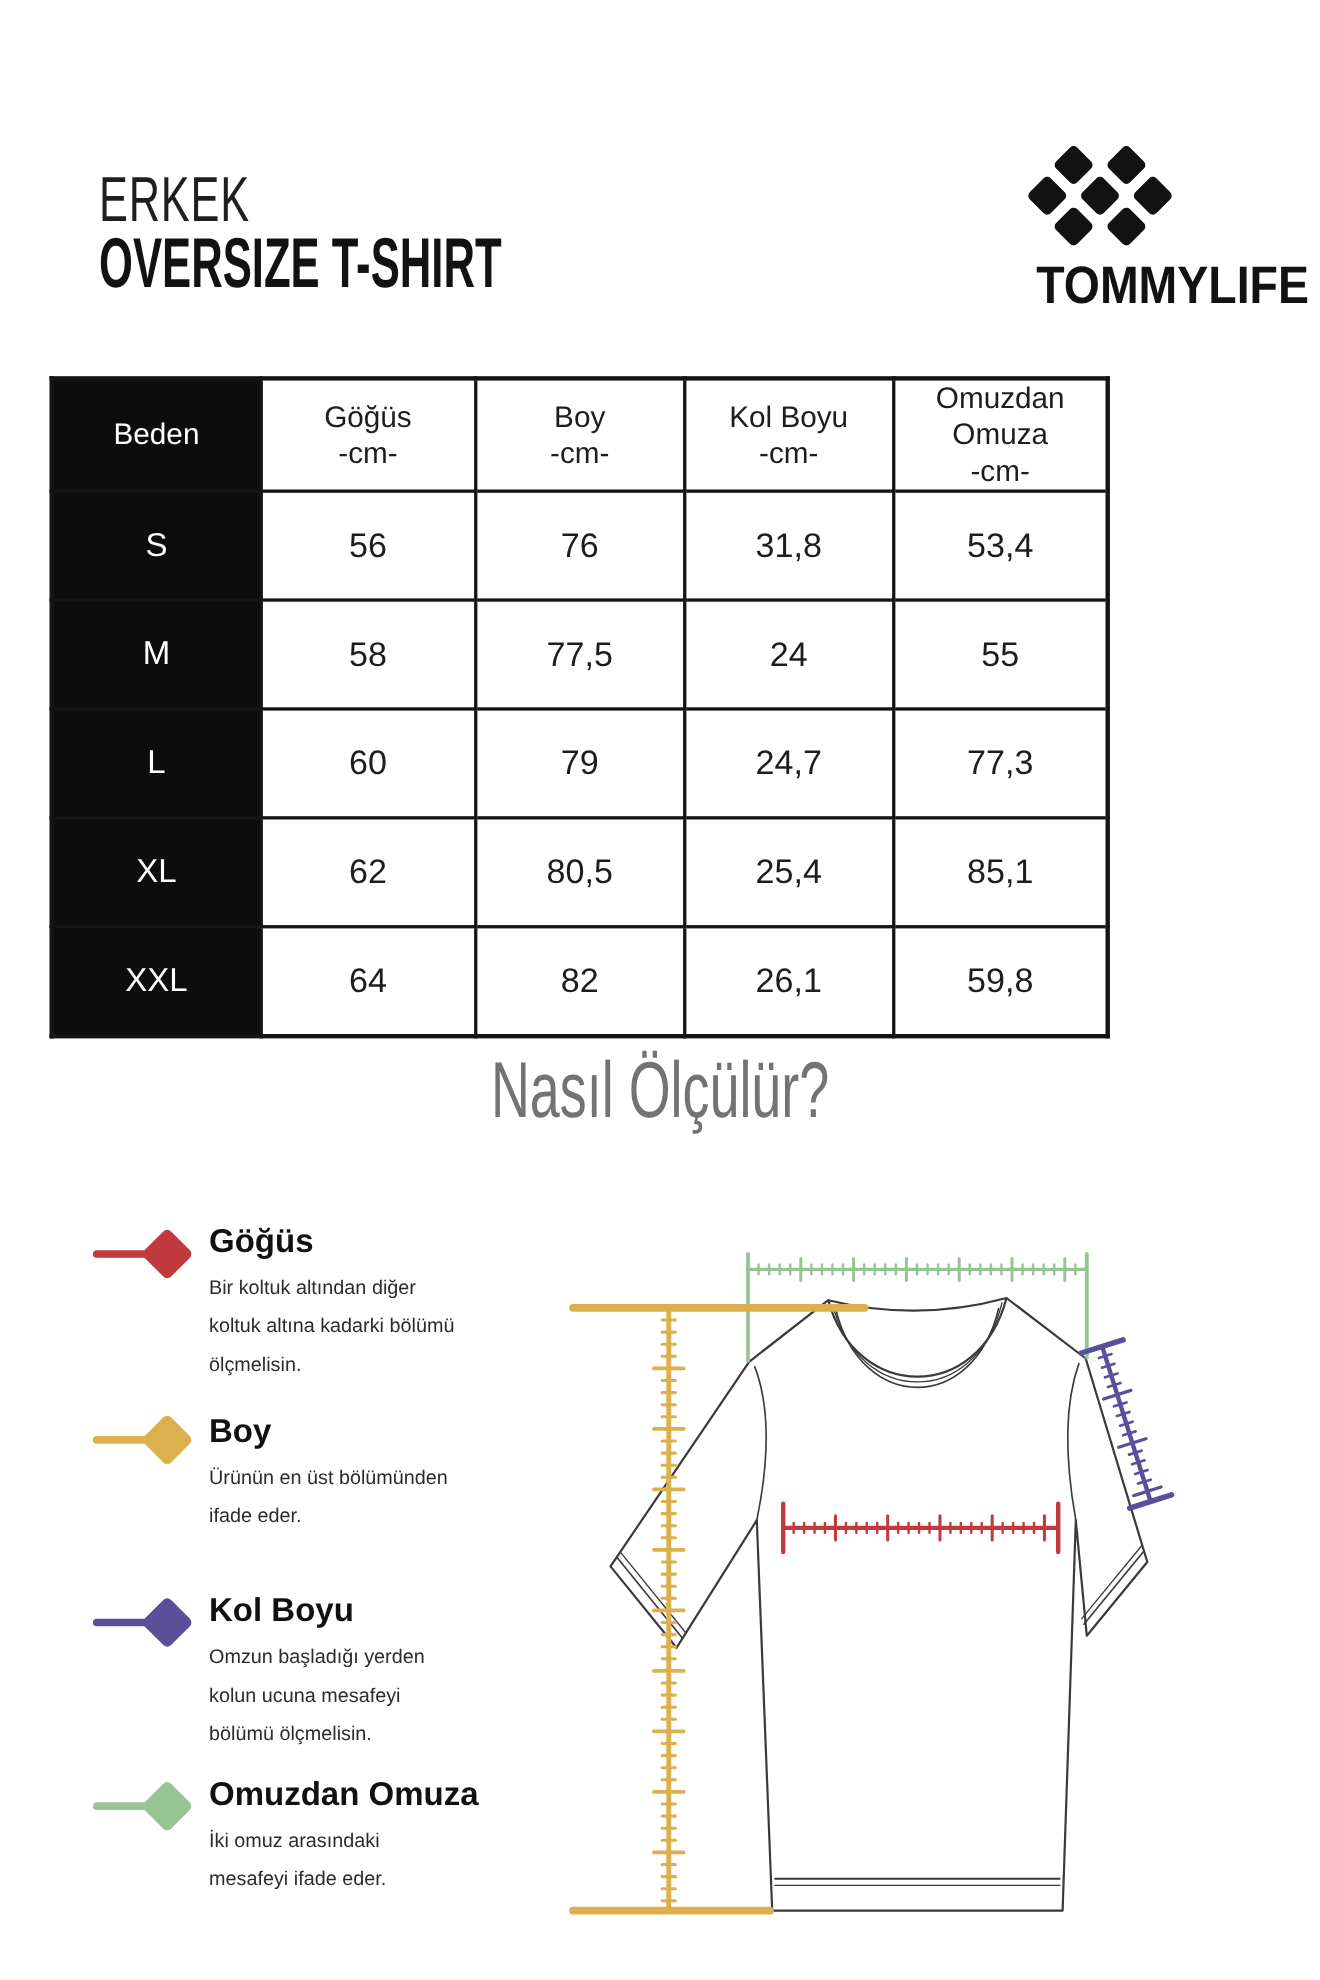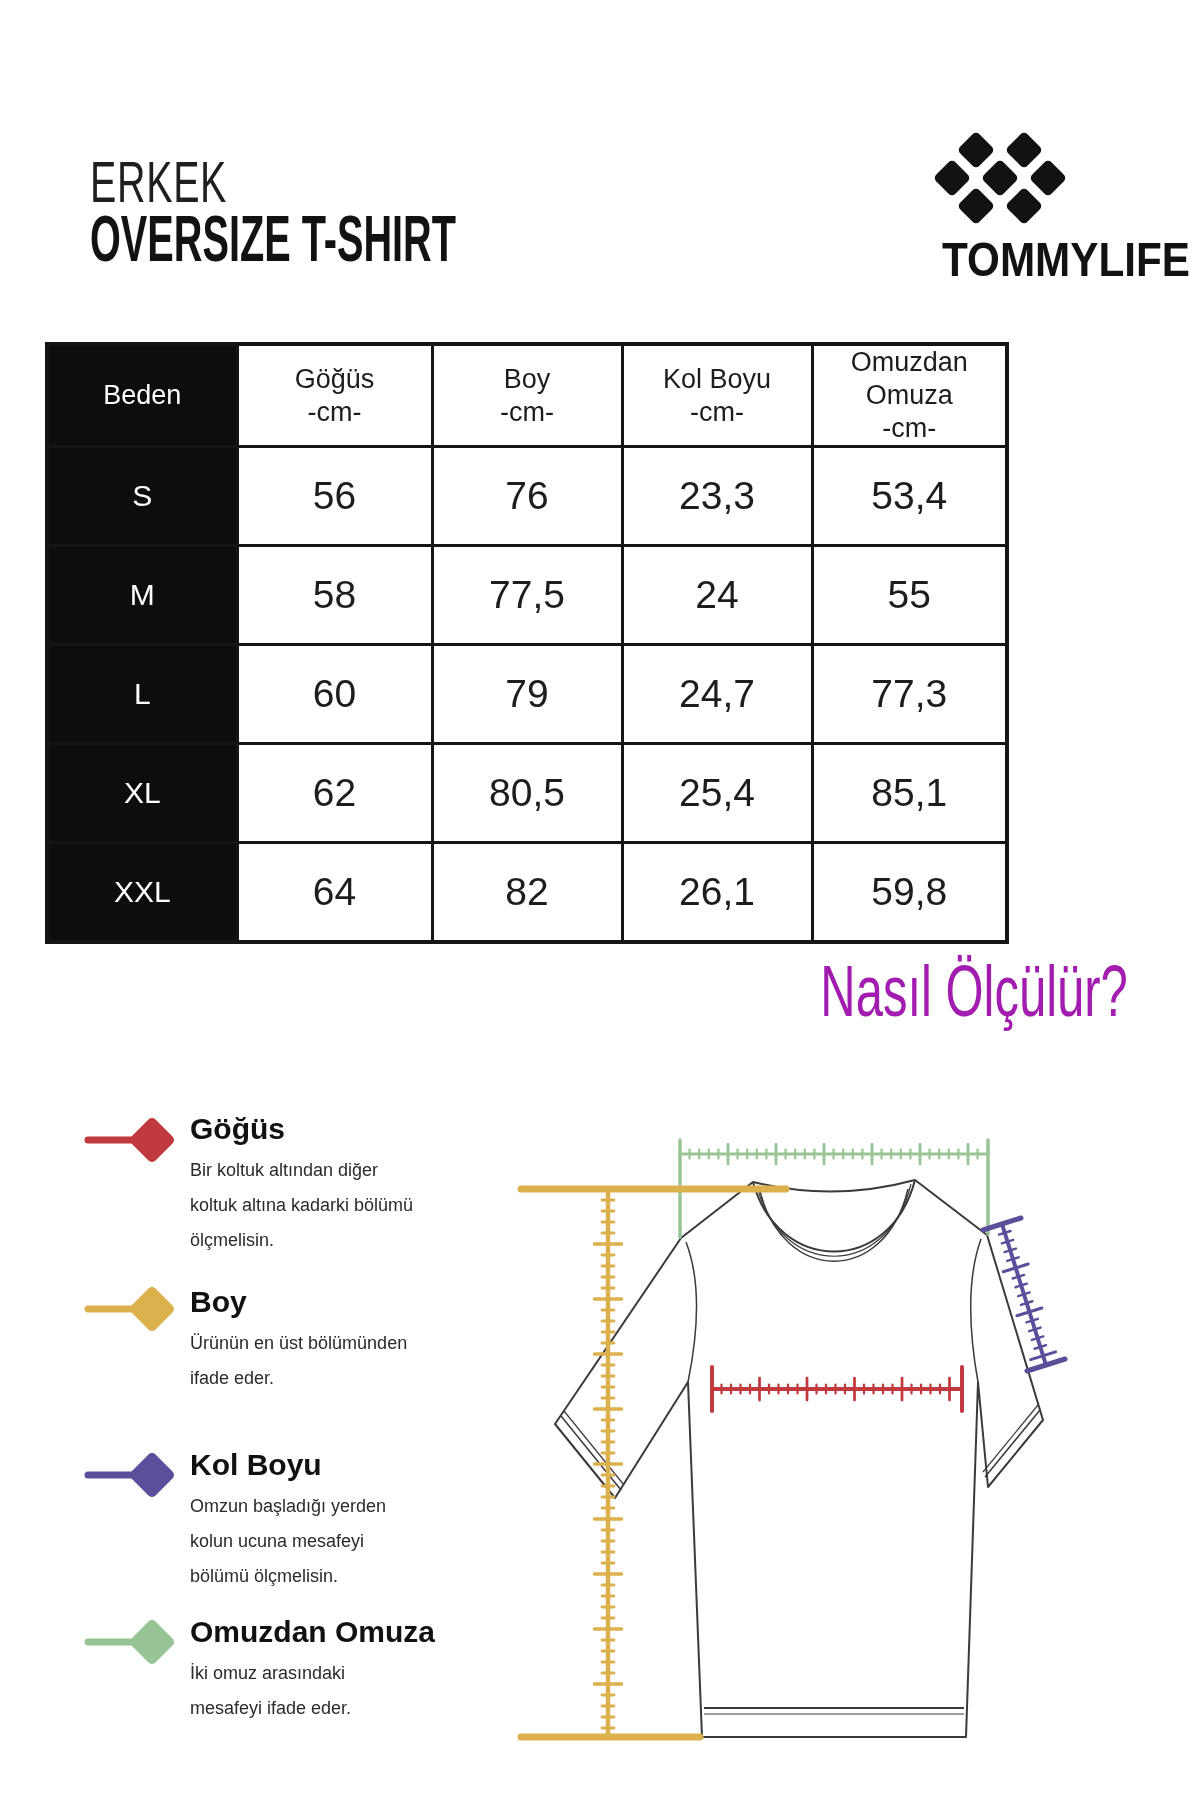--- a/index.html
+++ b/index.html
@@ -13,29 +13,29 @@
            transform:scaleX(0.62);transform-origin:left top;color:#121212;white-space:nowrap;}
   .brand-logo{position:absolute;left:933px;top:95px;}
   .brand-name{position:absolute;left:933px;top:200px;width:150px;text-align:center;
               font-size:48px;font-weight:700;transform:scaleX(0.88);transform-origin:center top;
               white-space:nowrap;color:#121212;}
 
   
   .size-table{position:absolute;left:45px;top:310px;width:960px;border-collapse:collapse;
               table-layout:fixed;border:4px solid #151515;}
   .size-table td{border:3px solid #151515;text-align:center;vertical-align:middle;
-                 font-size:39px;color:#1d1d1d;padding:0;}
+                 font-size:31px;color:#1d1d1d;padding:0;}
   .size-table tr.head td{font-size:27px;line-height:33px;height:97px;}
   .size-table tr.data td{height:96px;}
   .size-table td.dark{background:#0d0d0d;color:#ffffff;font-size:30px;}
   .unit{display:block;font-size:27px;}
 
   
-  .howto-title{position:absolute;left:0;top:918px;width:1200px;text-align:right;
-               font-size:72px;font-weight:400;color:#a21caf;}
+  .howto-title{position:absolute;left:0;top:918px;width:1200px;text-align:center;
+               font-size:72px;font-weight:400;color:#737373;}
   .howto-title span{display:inline-block;transform:scaleX(0.68);transform-origin:center top;white-space:nowrap;}
 
   .legend-icon{position:absolute;left:84px;}
   .legend-item{position:absolute;left:190px;width:345px;}
   .legend-item h3{margin:0 0 7px 0;font-size:30px;font-weight:700;color:#111;}
   .legend-item .line{font-size:18px;line-height:35px;color:#2b2b2b;white-space:nowrap;}
 
   .diagram{position:absolute;left:500px;top:1080px;}
 </style>
 </head>
@@ -72,21 +72,21 @@
       <td class="dark">Beden</td>
       <td><span>Göğüs</span><span class="unit">-cm-</span></td>
       <td><span>Boy</span><span class="unit">-cm-</span></td>
       <td><span>Kol Boyu</span><span class="unit">-cm-</span></td>
       <td><span>Omuzdan Omuza</span><span class="unit">-cm-</span></td>
     </tr>
     <tr class="data">
       <td class="dark">S</td>
       <td>56</td>
       <td>76</td>
-      <td>23,3</td>
+      <td>31,8</td>
       <td>53,4</td>
     </tr>
     <tr class="data">
       <td class="dark">M</td>
       <td>58</td>
       <td>77,5</td>
       <td>24</td>
       <td>55</td>
     </tr>
     <tr class="data">

